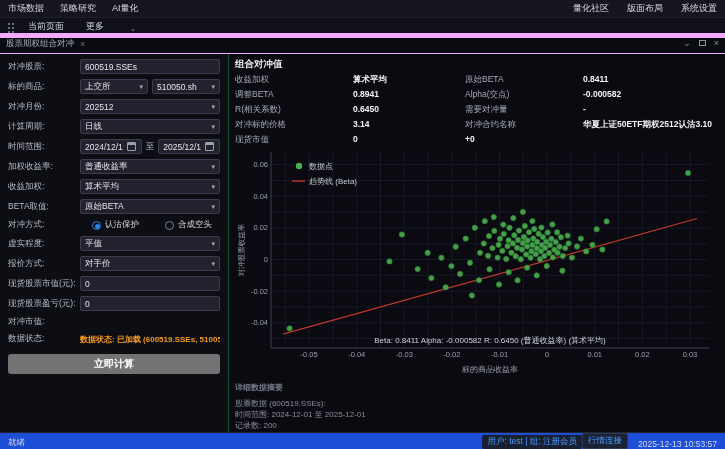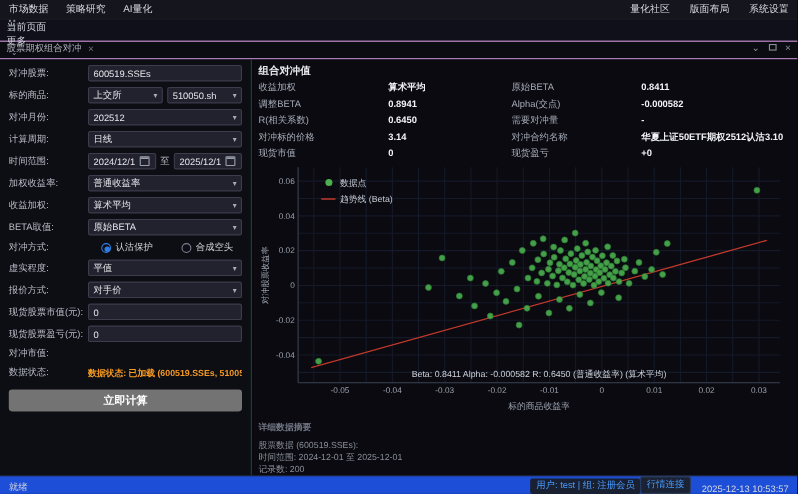--- a/index.html
+++ b/index.html
@@ -3,22 +3,22 @@
 <meta charset="utf-8">
 <style>
   * { margin:0; padding:0; box-sizing:border-box; }
   html,body { width:725px; height:449px; overflow:hidden; background:#07070c;
     font-family:"Liberation Sans", sans-serif; color:#cfd2da; }
   .menubar { height:18px; background:#15151d; display:flex; align-items:center;
     padding:0 8px; font-size:9px; border-bottom:1px solid #1e1e28; }
   .menubar .mitem { margin-right:16px; color:#d6d8de; cursor:default; }
   .menubar .spacer { flex:1; }
   .menubar .mitem.right { margin-right:0; margin-left:18px; }
-  .toolbar { height:20px; background:#10101a; display:flex; align-items:flex-start;
-    padding:0 6px; font-size:9px; border-bottom:1px solid #f0abfc;flex-direction:column; }
+  .toolbar { height:20px; background:#10101a; display:flex; align-items:flex-end;
+    padding:0 6px; font-size:9px; border-bottom:5px solid #f0abfc; }
   .grid-icon { width:10px; height:10px; position:relative; margin:0 10px 0 2px; }
   .grid-icon i { position:absolute; width:2px; height:2px; background:#8a8f9a; border-radius:1px;
     box-shadow:4px 0 0 #8a8f9a, 0 4px 0 #8a8f9a, 4px 4px 0 #8a8f9a, 0 8px 0 #8a8f9a, 4px 8px 0 #8a8f9a; }
   .toolbar .titem { margin-right:22px; color:#cfd2da; }
   .chev { font-size:7px; color:#9aa0ad; margin-left:4px; }
   .tabrow { height:16px; background:#0b0b12; display:flex; align-items:flex-start;
     padding:0 6px; font-size:8.5px; border-bottom:1px solid #f0abfc; }
   .tab { display:flex; align-items:center; color:#aeb2bc; }
   .tab .close { margin-left:6px; color:#707684; font-size:9px; }
   .tabrow .spacer { flex:1; }
@@ -226,21 +226,20 @@
       <span class="ilabel">R(相关系数)</span>
       <span class="ivalue">0.6450</span>
       <span class="ilabel">需要对冲量</span>
       <span class="ivalue">-</span>
       <span class="ilabel">对冲标的价格</span>
       <span class="ivalue">3.14</span>
       <span class="ilabel">对冲合约名称</span>
       <span class="ivalue">华夏上证50ETF期权2512认沽3.10</span>
       <span class="ilabel">现货市值</span>
       <span class="ivalue">0</span>
-      <span class="ilabel">现货盈亏</span>
       <span class="ivalue">+0</span>
     </div>
 
     <svg id="scatter" width="482" height="226">
         <line x1="50.282608695652186" y1="2" x2="50.282608695652186" y2="198" stroke="#151a29" stroke-width="1"></line>
         <line x1="74.08695652173913" y1="2" x2="74.08695652173913" y2="198" stroke="#151a29" stroke-width="1"></line>
         <line x1="97.89130434782611" y1="2" x2="97.89130434782611" y2="198" stroke="#151a29" stroke-width="1"></line>
         <line x1="121.69565217391306" y1="2" x2="121.69565217391306" y2="198" stroke="#151a29" stroke-width="1"></line>
         <line x1="145.5" y1="2" x2="145.5" y2="198" stroke="#151a29" stroke-width="1"></line>
         <line x1="169.304347826087" y1="2" x2="169.304347826087" y2="198" stroke="#151a29" stroke-width="1"></line>

